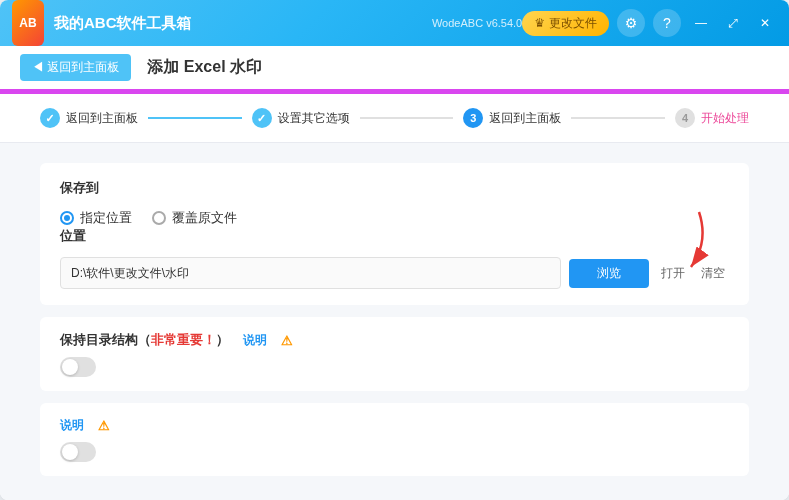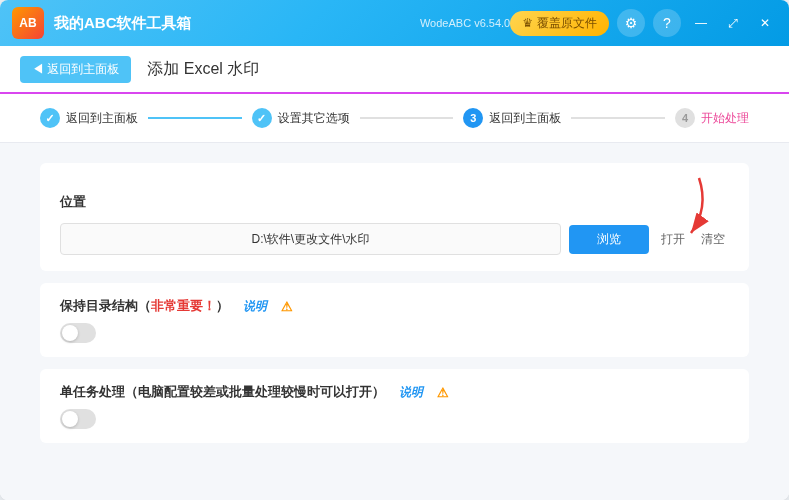--- a/index.html
+++ b/index.html
@@ -25,21 +25,21 @@
     .title-bar {
       height: 46px;
       background: linear-gradient(135deg, #4fc3f7 0%, #29b6f6 40%, #039be5 100%);
       display: flex;
       align-items: center;
       padding: 0 12px;
       flex-shrink: 0;
     }
     .title-bar-logo {
       width: 32px;
-      height: 32px;
+      height: 46px;
       background: linear-gradient(135deg, #ff9800, #f44336);
       border-radius: 6px;
       display: flex;
       align-items: center;
       justify-content: center;
       color: white;
       font-weight: bold;
       font-size: 12px;
       margin-right: 10px;
       flex-shrink: 0;
@@ -105,38 +105,38 @@
       flex-direction: column;
       padding: 0;
     }
     
     .page-header {
       height: 48px;
       background: white;
       display: flex;
       align-items: center;
       padding: 0 20px;
-      border-bottom: 2px solid #d946ef;
+      border-bottom: 5px solid #d946ef;
       flex-shrink: 0;
     }
     .back-btn {
       background: #4fc3f7;
       color: white;
       border: none;
       border-radius: 4px;
       padding: 5px 12px;
       font-size: 12px;
       cursor: pointer;
       display: flex;
       align-items: center;
       gap: 4px;
     }
     .page-title {
       font-size: 16px;
-      font-weight: normal;
+      font-weight: bold;
       color: #333;
       margin-left: 16px;
     }
     
     .steps-bar {
       background: white;
       padding: 14px 40px;
       display: flex;
       align-items: center;
       border-bottom: 1px solid #e8eaf0;
@@ -243,21 +243,20 @@
     .location-input {
       flex: 1;
       height: 32px;
       border: 1px solid #e0e0e0;
       border-radius: 4px;
       padding: 0 10px;
       font-size: 12px;
       color: #333;
       background: #fafafa;
       outline: none;
-      text-align: center;
     }
     .btn-browse {
       background: #2196f3;
       color: white;
       border: none;
       border-radius: 4px;
       padding: 6px 28px;
       font-size: 12px;
       cursor: pointer;
       white-space: nowrap;
@@ -287,21 +286,20 @@
       align-items: center;
       gap: 14px;
       font-size: 13px;
       color: #333;
       font-weight: bold;
     }
     .explain-link {
       color: #2196f3;
       font-size: 12px;
       cursor: pointer;
-      font-style: italic;
     }
     .warn-icon {
       color: #ff9800;
       font-size: 13px;
     }
     .toggle-switch {
       width: 36px;
       height: 20px;
       background: #e0e0e0;
       border-radius: 10px;
@@ -327,21 +325,21 @@
 
   <div class="title-bar">
     <div class="title-bar-logo">
       <span>AB</span>
     </div>
     <span class="title-bar-app-name">我的ABC软件工具箱</span>
     <span class="title-bar-version">WodeABC v6.54.0</span>
     <div class="title-bar-right">
       <button class="vip-btn">
         <span>♛</span>
-        <span>覆盖原文件</span>
+        <span>更改文件</span>
       </button>
       <div class="title-icon-btn">⚙</div>
       <div class="title-icon-btn">?</div>
       <div class="win-control">—</div>
       <div class="win-control">⤢</div>
       <div class="win-control close">✕</div>
     </div>
   </div>
 
   <div class="content-area">
@@ -371,22 +369,33 @@
       <div class="step-line"></div>
       <div class="step">
         <div class="step-circle inactive">4</div>
         <span class="step-label inactive">开始处理</span>
       </div>
     </div>
 
     <div class="main-content">
 
       <div class="section-card">
-
-        <div style="margin-top: 14px;">
+        <div class="section-title">保存到</div>
+        <div class="radio-group">
+          <label class="radio-item">
+            <div class="radio-dot selected"></div>
+            <span>指定位置</span>
+          </label>
+          <label class="radio-item">
+            <div class="radio-dot unselected"></div>
+            <span>覆盖原文件</span>
+          </label>
+        </div>
+
+        <div style="">
           <div class="section-title">位置</div>
           <div class="location-row" style="position: relative;">
             <input class="location-input" type="text" value="D:\软件\更改文件\水印" style="">
             <button class="btn-browse">浏览</button>
             <button class="btn-text">打开</button>
             <button class="btn-text">清空</button>
 
             <svg style="position:absolute; right: -10px; top: -55px; pointer-events:none;" width="120" height="80" viewBox="0 0 120 80">
               <defs>
                 <marker id="arrowhead" markerWidth="8" markerHeight="6" refX="8" refY="3" orient="auto">
@@ -405,21 +414,20 @@
           <span class="explain-link">说明</span>
           <span class="warn-icon">⚠</span>
         </div>
         <div class="toggle-row">
           <div class="toggle-switch"></div>
         </div>
       </div>
 
       <div class="toggle-section">
         <div class="section-label-row">
-          <span>单任务处理（电脑配置较差或批量处理较慢时可以打开）</span>
           <span class="explain-link">说明</span>
           <span class="warn-icon">⚠</span>
         </div>
         <div class="toggle-row">
           <div class="toggle-switch"></div>
         </div>
       </div>
     </div>
 
   </div>

